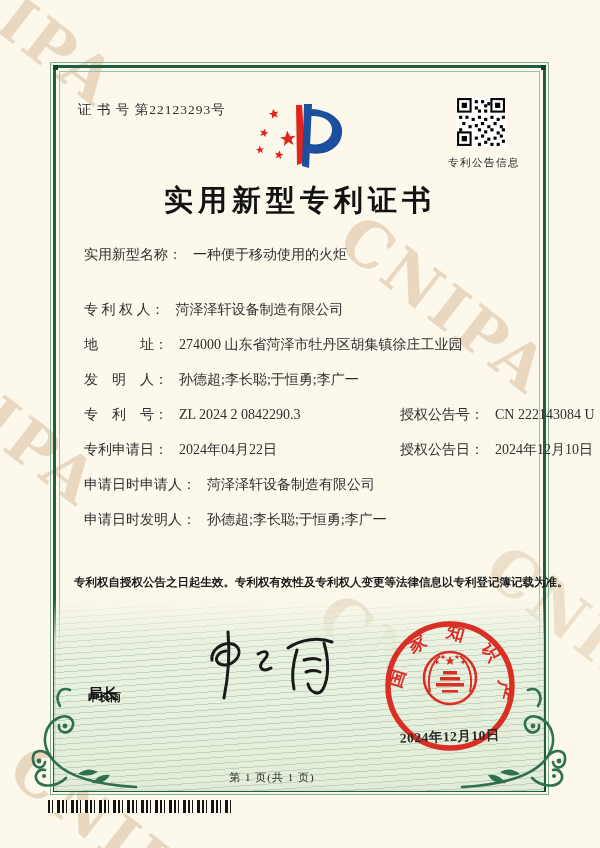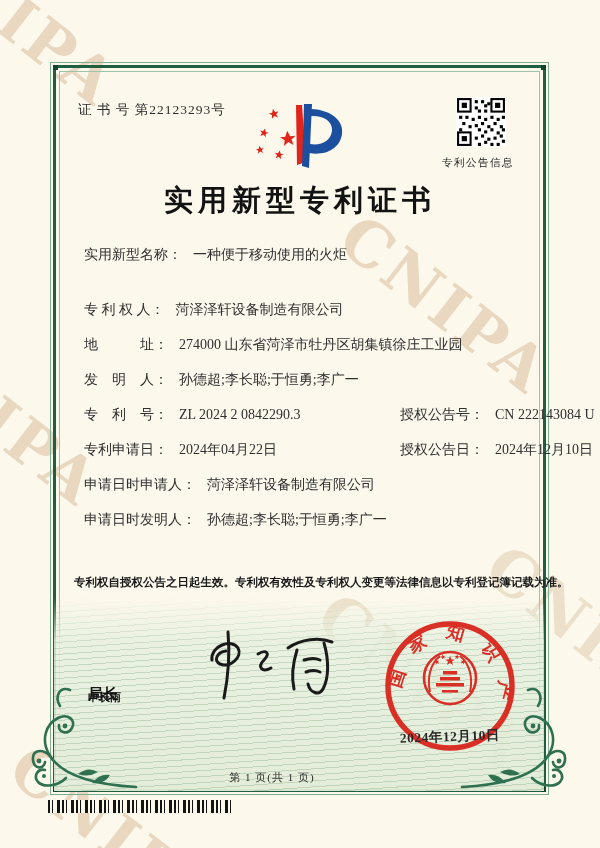--- a/index.html
+++ b/index.html
@@ -32,21 +32,21 @@
   .green-zone::after{content:"";position:absolute;inset:0;
     background:repeating-linear-gradient(176deg,rgba(124,166,129,0) 0 2px,rgba(124,166,129,0.34) 2px 3px,rgba(124,166,129,0) 3px 6px);
     -webkit-mask-image:linear-gradient(to bottom,transparent 0,black 30%);
     mask-image:linear-gradient(to bottom,transparent 0,black 30%);}
   
   .cert-no{position:absolute;left:78px;top:101px;z-index:5;
     font-size:13.5px;letter-spacing:1px;color:#2c2c2c;}
   .logo{position:absolute;left:252px;top:100px;z-index:5;}
   .qr{position:absolute;left:456px;top:97px;z-index:5;}
   .qr-caption{position:absolute;left:442px;top:156px;width:78px;z-index:5;
-    text-align:left;font-size:10.5px;letter-spacing:1.5px;color:#1f1f1f;}
+    text-align:right;font-size:10.5px;letter-spacing:1.5px;color:#1f1f1f;}
   .title{position:absolute;left:0;top:181px;width:600px;z-index:5;
     text-align:center;font-size:29px;font-weight:bold;color:#121212;letter-spacing:5px;}
   
   .row{position:absolute;left:84px;z-index:5;font-size:14px;color:#2f2f2f;white-space:nowrap;}
   .row .val{margin-left:11px;}
   .row.col2{left:352px;margin-left:48px;}
   .r0{top:246px}.r1{top:301px}.r2{top:336px}.r3{top:371px}
   .r45{top:406px}.r67{top:441px}.r8{top:476px}.r9{top:511px}
   
   .statement{position:absolute;left:74px;top:571px;width:452px;z-index:5;

